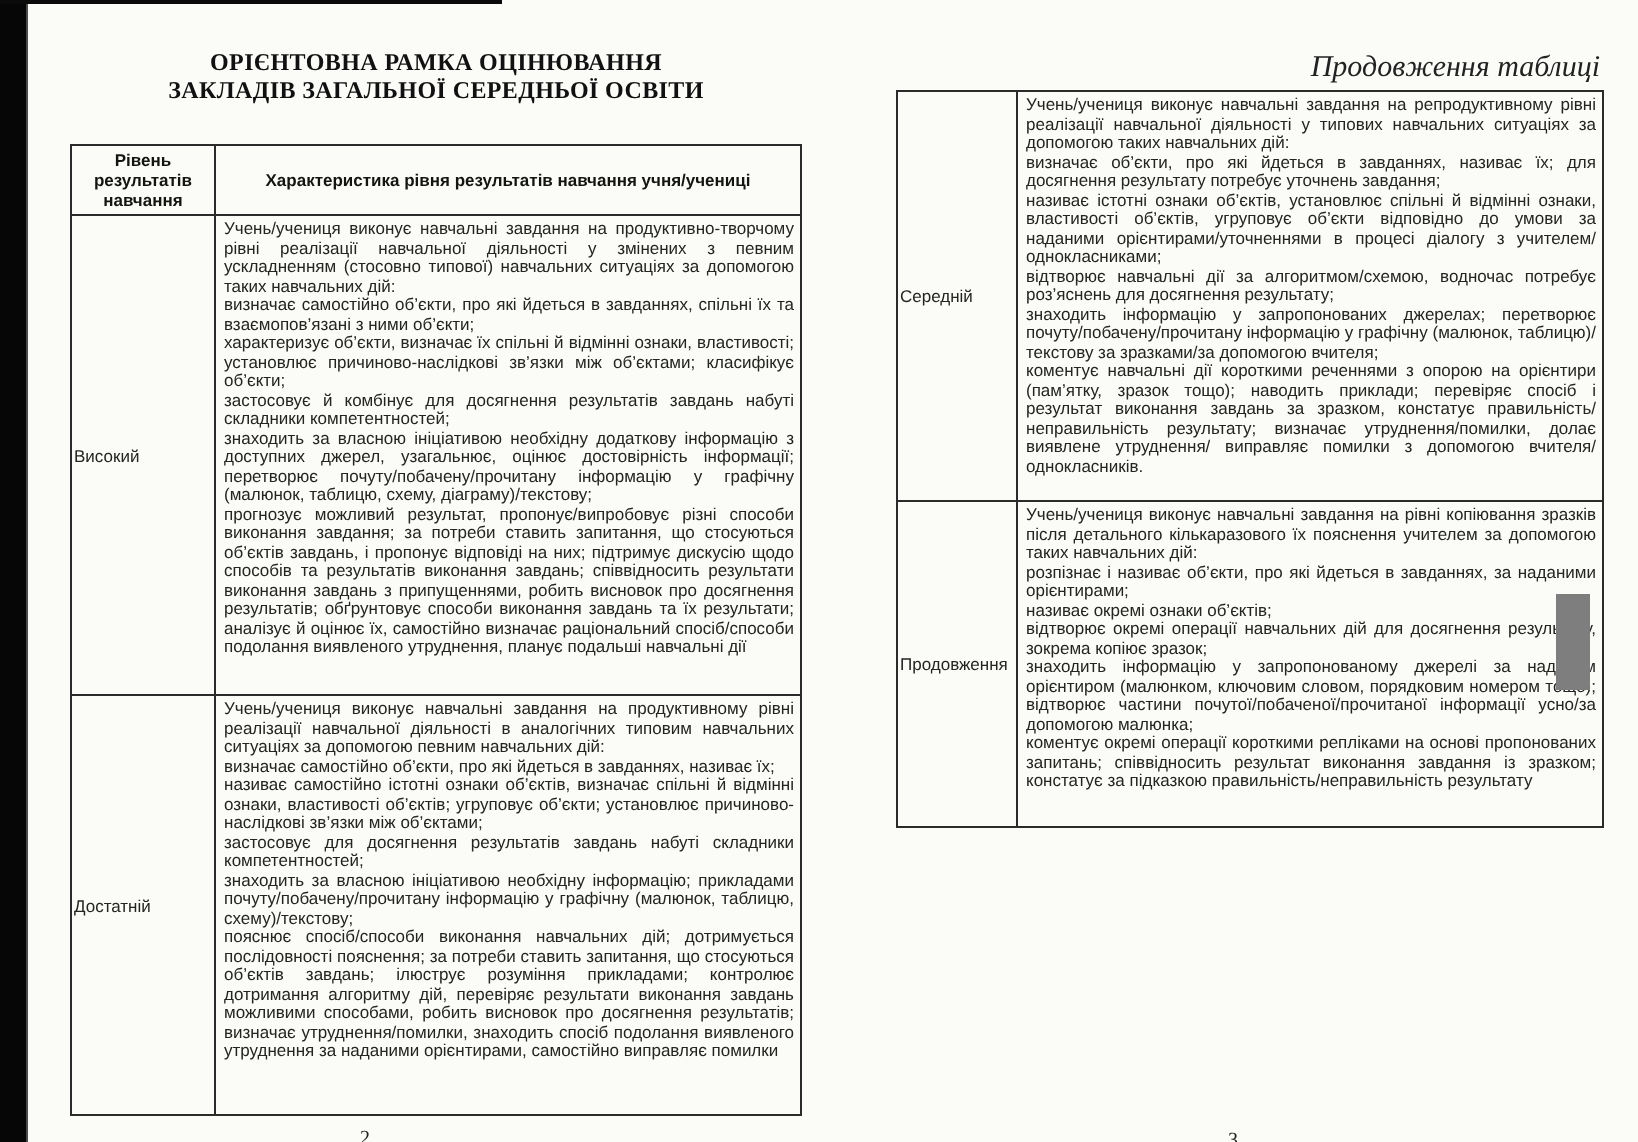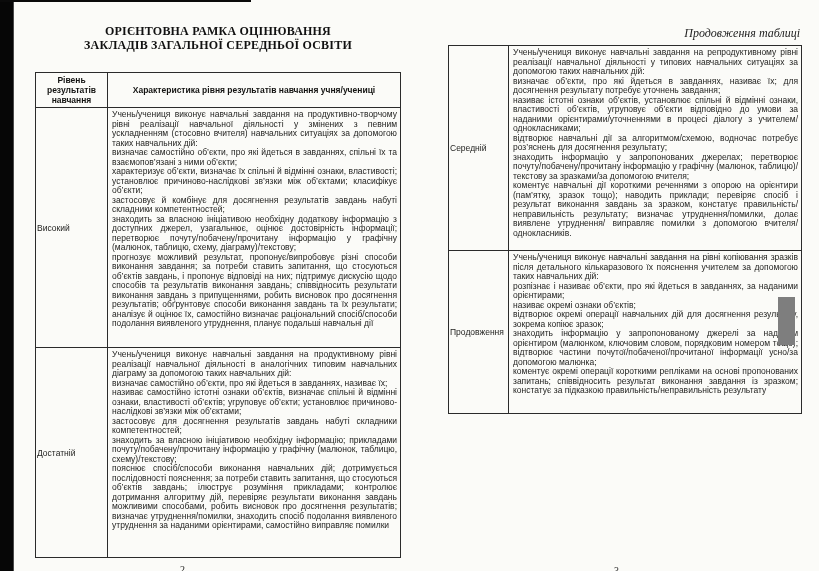--- a/index.html
+++ b/index.html
@@ -25,21 +25,21 @@
     font-family:"Liberation Serif",serif;
     font-weight:bold;
     font-size:12px;line-height:13.5px;
     letter-spacing:.2px;
     color:#111;
   }
   .cont-note{
     top:26px;right:19px;
     font-family:"Liberation Serif",serif;
     font-style:italic;
-    font-size:12px;
+    font-size:15px;
     color:#222;
   }
 
   
   table.main{
     position:absolute;
     border-collapse:collapse;
     table-layout:fixed;
   }
   table.main td,table.main th{
@@ -100,32 +100,32 @@
         <col>
       </colgroup>
     <tbody>
         <tr>
       <th class="hdr">Рівень результатів навчання</th>
       <th class="hdr">Характеристика рівня результатів навчання учня/учениці</th>
     </tr>
     <tr class="lrow0">
       <td class="level">Високий</td>
       <td class="desc">
-        <p>Учень/учениця виконує навчальні завдання на продуктивно-творчому рівні реалізації навчальної діяльності у змінених з певним ускладненням (стосовно вчителя) навчальних ситуаціях за допомогою таких навчальних дій:</p>
+        <p>Учень/учениця виконує навчальні завдання на продуктивно-творчому рівні реалізації навчальної діяльності у змінених з певним ускладненням (стосовно типової) навчальних ситуаціях за допомогою таких навчальних дій:</p>
         <p>визначає самостійно об’єкти, про які йдеться в завданнях, спільні їх та взаємопов’язані з ними об’єкти;</p>
         <p>характеризує об’єкти, визначає їх спільні й відмінні ознаки, властивості; установлює причиново-наслідкові зв’язки між об’єктами; класифікує об’єкти;</p>
         <p>застосовує й комбінує для досягнення результатів завдань набуті складники компетентностей;</p>
         <p>знаходить за власною ініціативою необхідну додаткову інформацію з доступних джерел, узагальнює, оцінює достовірність інформації; перетворює почуту/побачену/прочитану інформацію у графічну (малюнок, таблицю, схему, діаграму)/текстову;</p>
         <p>прогнозує можливий результат, пропонує/випробовує різні способи виконання завдання; за потреби ставить запитання, що стосуються об’єктів завдань, і пропонує відповіді на них; підтримує дискусію щодо способів та результатів виконання завдань; співвідносить результати виконання завдань з припущеннями, робить висновок про досягнення результатів; обґрунтовує способи виконання завдань та їх результати; аналізує й оцінює їх, самостійно визначає раціональний спосіб/способи подолання виявленого утруднення, планує подальші навчальні дії</p>
       </td>
     </tr>
     <tr class="lrow1">
       <td class="level">Достатній</td>
       <td class="desc">
-        <p>Учень/учениця виконує навчальні завдання на продуктивному рівні реалізації навчальної діяльності в аналогічних типовим навчальних діаграму за допомогою таких навчальних дій:</p>
+        <p>Учень/учениця виконує навчальні завдання на продуктивному рівні реалізації навчальної діяльності в аналогічних типовим навчальних ситуаціях за допомогою певним навчальних дій:</p>
         <p>визначає самостійно об’єкти, про які йдеться в завданнях, називає їх;</p>
         <p>називає самостійно істотні ознаки об’єктів, визначає спільні й відмінні ознаки, властивості об’єктів; угруповує об’єкти; установлює причиново-наслідкові зв’язки між об’єктами;</p>
         <p>застосовує для досягнення результатів завдань набуті складники компетентностей;</p>
         <p>знаходить за власною ініціативою необхідну інформацію; прикладами почуту/побачену/прочитану інформацію у графічну (малюнок, таблицю, схему)/текстову;</p>
         <p>пояснює спосіб/способи виконання навчальних дій; дотримується послідовності пояснення; за потреби ставить запитання, що стосуються об’єктів завдань; ілюструє розуміння прикладами; контролює дотримання алгоритму дій, перевіряє результати виконання завдань можливими способами, робить висновок про досягнення результатів; визначає утруднення/помилки, знаходить спосіб подолання виявленого утруднення за наданими орієнтирами, самостійно виправляє помилки</p>
       </td>
     </tr>
   </tbody>
     </table>
 

